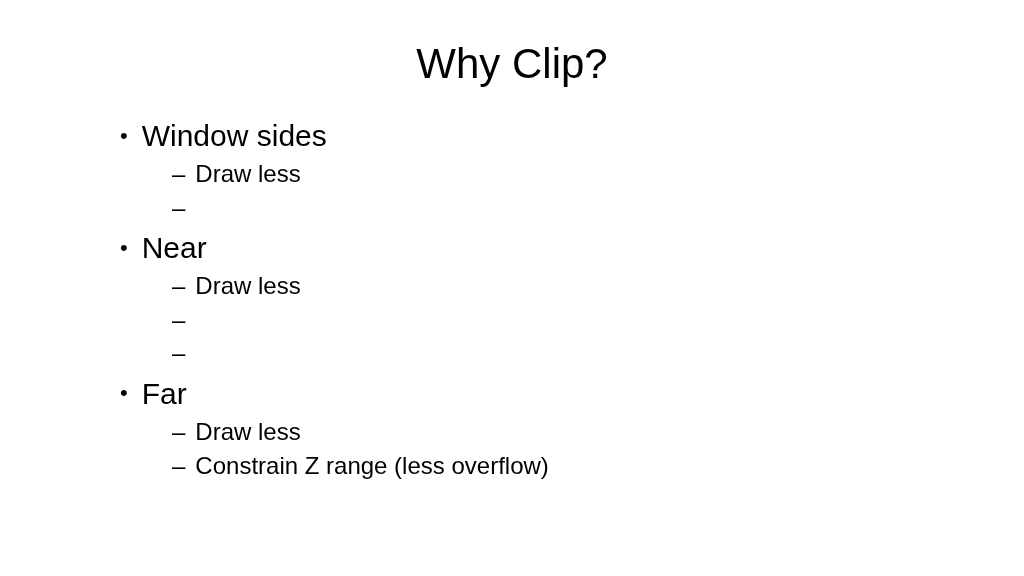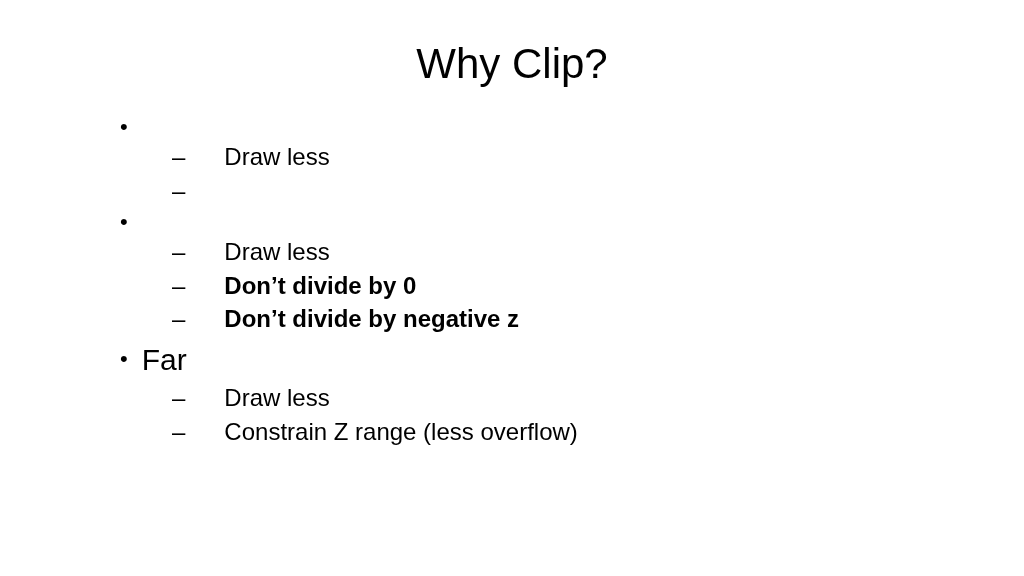--- a/index.html
+++ b/index.html
@@ -88,66 +88,65 @@
       font-family: 'Segoe UI', Arial, sans-serif;
     }
 
     .sub-dash {
       margin-right: 10px;
       font-size: 24px;
     }
 
     .sub-text {
       font-size: 24px;
-      margin-left: 29px;
     }
 
     .sub-text.bold {
       font-weight: 700;
     }
   </style>
 </head>
 <body>
 
 <div class="slide">
   <div class="title">Why Clip?</div>
 
   <div class="content">
 
     <div class="bullet-item">
       <div class="bullet-main">
         <span class="bullet-dot">•</span>
+        <span class="bullet-main-text">Window sides</span>
       </div>
       <div class="sub-items">
         <div class="sub-item">
           <span class="sub-dash">–</span>
           <span class="sub-text">Draw less</span>
         </div>
         <div class="sub-item">
           <span class="sub-dash">–</span>
         </div>
       </div>
     </div>
 
     <div class="bullet-item">
       <div class="bullet-main">
         <span class="bullet-dot">•</span>
+        <span class="bullet-main-text">Near</span>
       </div>
       <div class="sub-items">
         <div class="sub-item">
           <span class="sub-dash">–</span>
           <span class="sub-text">Draw less</span>
         </div>
         <div class="sub-item">
           <span class="sub-dash">–</span>
-          <span class="sub-text bold">Don’t divide by 0</span>
         </div>
         <div class="sub-item">
           <span class="sub-dash">–</span>
-          <span class="sub-text bold">Don’t divide by negative z</span>
         </div>
       </div>
     </div>
 
     <div class="bullet-item">
       <div class="bullet-main">
         <span class="bullet-dot">•</span>
         <span class="bullet-main-text">Far</span>
       </div>
       <div class="sub-items">

